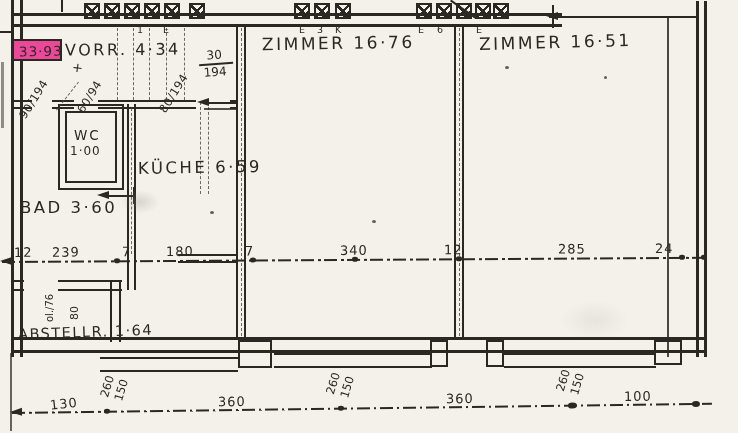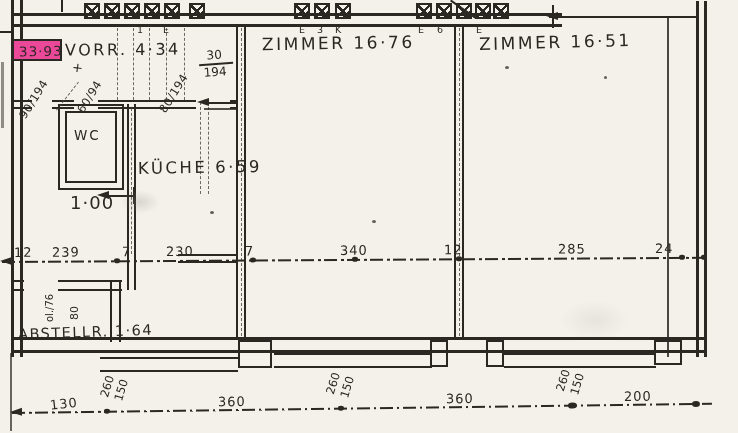--- a/index.html
+++ b/index.html
@@ -128,22 +128,23 @@
   <div class="arrL" style="left:97px;top:191px;"></div>
   <div class="vl" style="left:133px;top:187px;height:17px;"></div>
 
   <div class="orect" style="left:12px;top:39px;width:50px;height:22px;background:#ec4899;">
     <span class="hand" style="left:5px;top:2px;font-size:13.5px;letter-spacing:1px;transform:rotate(-1deg);">33·93</span>
   </div>
   <span class="hand room" style="left:65px;top:40px;font-size:16px;transform:rotate(-.5deg);">VORR. 4·34</span>
   <span class="hand room" style="left:262px;top:33px;transform:rotate(-1deg);">ZIMMER 16·76</span>
   <span class="hand room" style="left:479px;top:32px;transform:rotate(-1.5deg);">ZIMMER 16·51</span>
   <span class="hand" style="left:74px;top:127px;font-size:13.5px;letter-spacing:2px;">WC</span>
-  <span class="hand" style="left:70px;top:144px;font-size:18px;letter-spacing:1px;margin-top:48px;">1·00</span>
+  <span class="hand" style="left:70px;top:144px;font-size:12px;letter-spacing:1px;">1·00</span>
   <span class="hand room" style="left:138px;top:158px;font-size:16.5px;transform:rotate(-1deg);">KÜCHE 6·59</span>
+  <span class="hand room" style="left:20px;top:198px;font-size:16.5px;">BAD 3·60</span>
   <span class="hand" style="left:18px;top:324px;font-size:14.5px;letter-spacing:1.5px;transform:rotate(-2deg);">ABSTELLR. 1·64</span>
 
   <div class="abs" style="left:198px;top:48px;width:34px;transform:rotate(-4deg);">
     <span class="hand" style="left:8px;top:0;font-size:12px;">30</span>
     <div class="hl" style="left:0;top:15px;width:34px;"></div>
     <span class="hand" style="left:4px;top:17px;font-size:12px;">194</span>
   </div>
 
   <span class="hand diag" style="left:16px;top:114px;">90/194</span>
   <span class="hand diag" style="left:74px;top:108px;">60/94</span>
@@ -157,21 +158,21 @@
     <div class="arrL" style="left:0;top:11px;"></div>
     <div class="dot" style="left:114px;top:13px;"></div>
     <div class="dot" style="left:250px;top:13px;"></div>
     <div class="dot" style="left:352px;top:13px;"></div>
     <div class="dot" style="left:456px;top:13px;"></div>
     <div class="dot" style="left:679px;top:13px;"></div>
     <div class="dot" style="left:701px;top:13px;"></div>
     <span class="hand dim" style="left:14px;top:-1px;">12</span>
     <span class="hand dim" style="left:52px;top:-1px;">239</span>
     <span class="hand dim" style="left:122px;top:-1px;">7</span>
-    <span class="hand dim" style="left:166px;top:-1px;">230</span>
+    <span class="hand dim" style="left:166px;top:-1px;">180</span>
     <span class="hand dim" style="left:245px;top:-1px;">7</span>
     <span class="hand dim" style="left:340px;top:-1px;text-align:right;">340</span>
     <span class="hand dim" style="left:444px;top:-1px;">12</span>
     <span class="hand dim" style="left:558px;top:-1px;">285</span>
     <span class="hand dim" style="left:655px;top:-1px;">24</span>
   </div>
 
   <div class="abs" style="left:8px;top:395px;width:712px;height:34px;transform:rotate(-.75deg);transform-origin:0 50%;">
     <div class="dimline" style="left:4px;top:17px;width:700px;"></div>
     <div class="arrL" style="left:2px;top:13px;"></div>
@@ -187,21 +188,21 @@
     <span class="hand dim" style="left:210px;top:2px;">360</span>
     <div class="vpair" style="left:322px;top:-12px;">
       <span style="left:0;top:8px;">260</span>
       <span style="left:14px;top:12px;">150</span>
     </div>
     <span class="hand dim" style="left:438px;top:2px;">360</span>
     <div class="vpair" style="left:552px;top:-12px;">
       <span style="left:0;top:8px;">260</span>
       <span style="left:14px;top:12px;">150</span>
     </div>
-    <span class="hand dim" style="left:616px;top:2px;">200</span>
+    <span class="hand dim" style="left:616px;top:2px;">100</span>
   </div>
 
   <div class="speck" style="left:505px;top:66px;"></div>
   <div class="speck" style="left:372px;top:220px;"></div>
   <div class="speck" style="left:210px;top:211px;"></div>
   <div class="speck" style="left:604px;top:76px;width:3px;"></div>
   <div class="smudge" style="left:120px;top:190px;width:40px;height:24px;"></div>
   <div class="smudge" style="left:560px;top:300px;width:70px;height:40px;opacity:.12;"></div>
   <div class="vl" style="left:1px;top:62px;height:66px;opacity:.5;width:3px;"></div>
 

